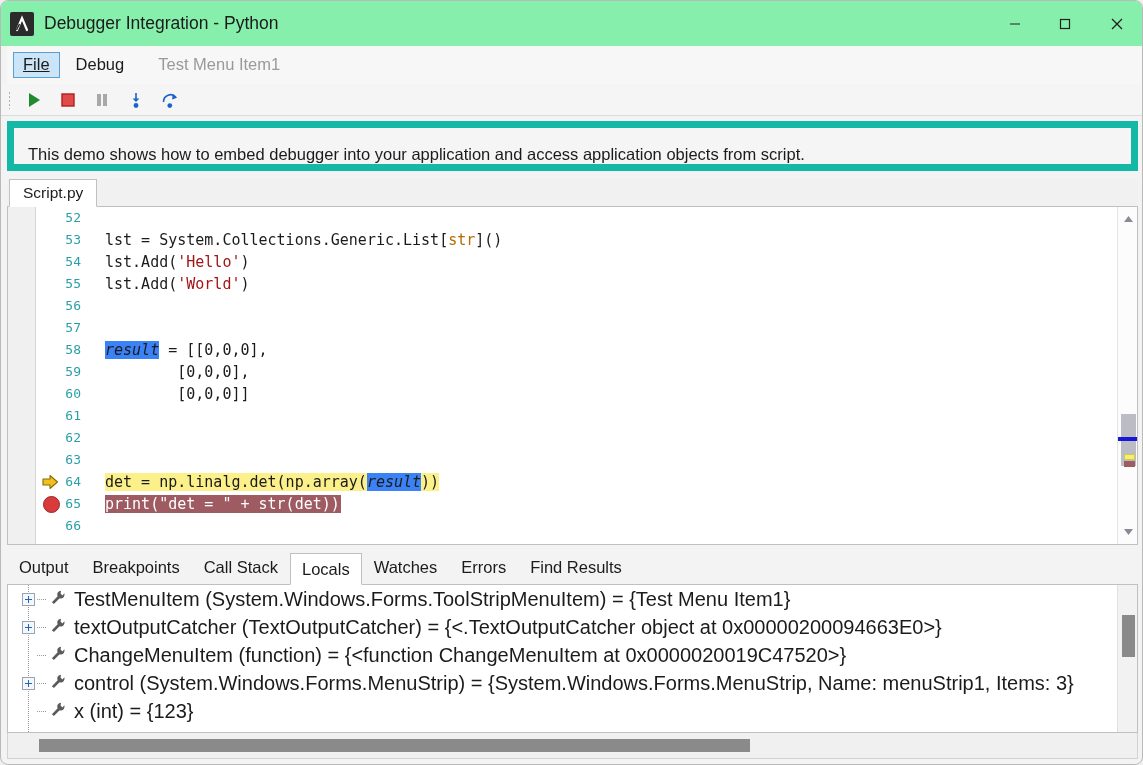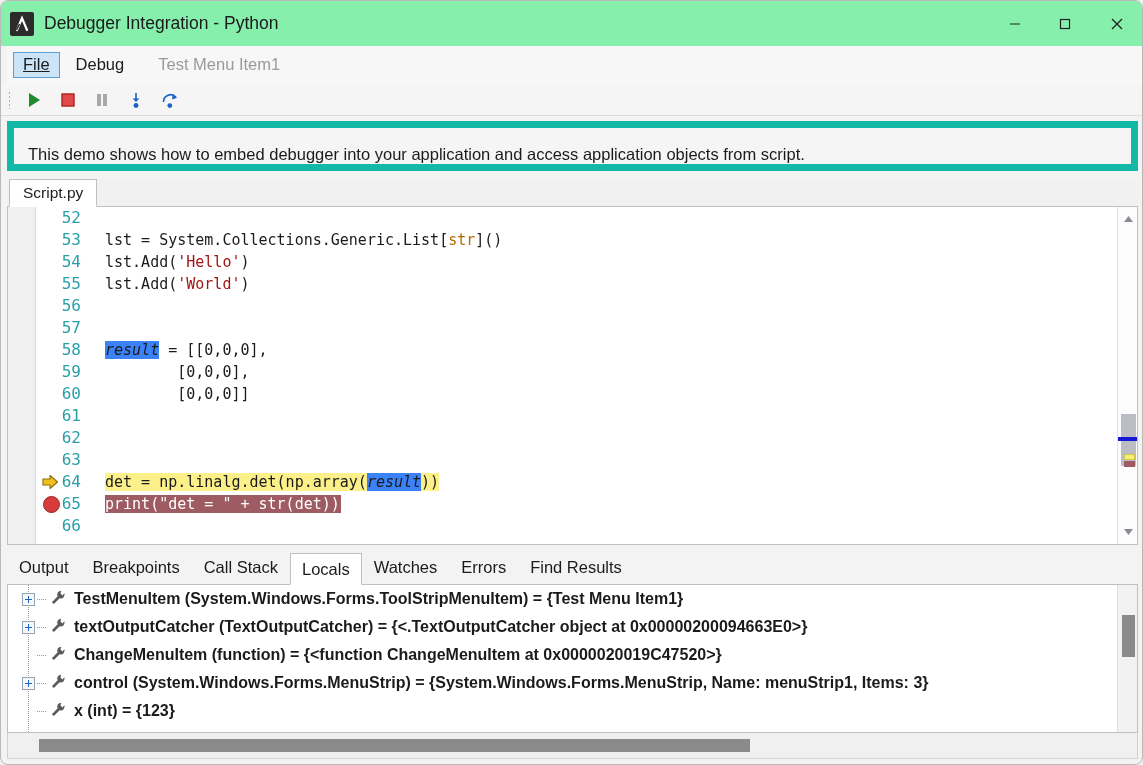--- a/index.html
+++ b/index.html
@@ -148,21 +148,21 @@
     font-family: "DejaVu Sans Mono", monospace;
     font-size: 15px;
     line-height: 22px;
     white-space: pre;
   }
   .lnum {
     position: absolute; left: 0; top: 0;
     width: 44px; text-align: right;
     color: #2a9fa8;
     font-family: "DejaVu Sans Mono", monospace;
-    font-size: 16px;
+    font-size: 13px;
   }
   .ctext {
     position: absolute; left: 68px; top: 0;
     color: #1b1b1b;
   }
   .kw-str { color: #a31515; }
   .kw-type { color: #b36b00; }
   .wordhl { background: #3b82f6; font-style: italic; }
   .hl-current { background: #fbf08a; }
   .hl-bp {
@@ -239,24 +239,23 @@
     width: 1131px; height: 148px;
     background: #ffffff;
     border: 1px solid #c0c0c0;
     border-top: none;
     overflow: hidden;
   }
   .lrow {
     position: relative;
     height: 28px;
     display: flex; align-items: center;
-    font-size: 16px; color: #1b1b1b;
+    font-size: 20px; color: #1b1b1b;
     white-space: nowrap;
     padding-left: 14px;
-    font-weight: bold;
   }
   .expander {
     width: 13px; height: 13px; flex: none;
     border: 1px solid #9aa4b0;
     background: #f4f7fb;
     position: relative;
     margin-right: 2px;
   }
   .expander::before, .expander::after {
     content: ""; position: absolute; background: #1a63c8;

